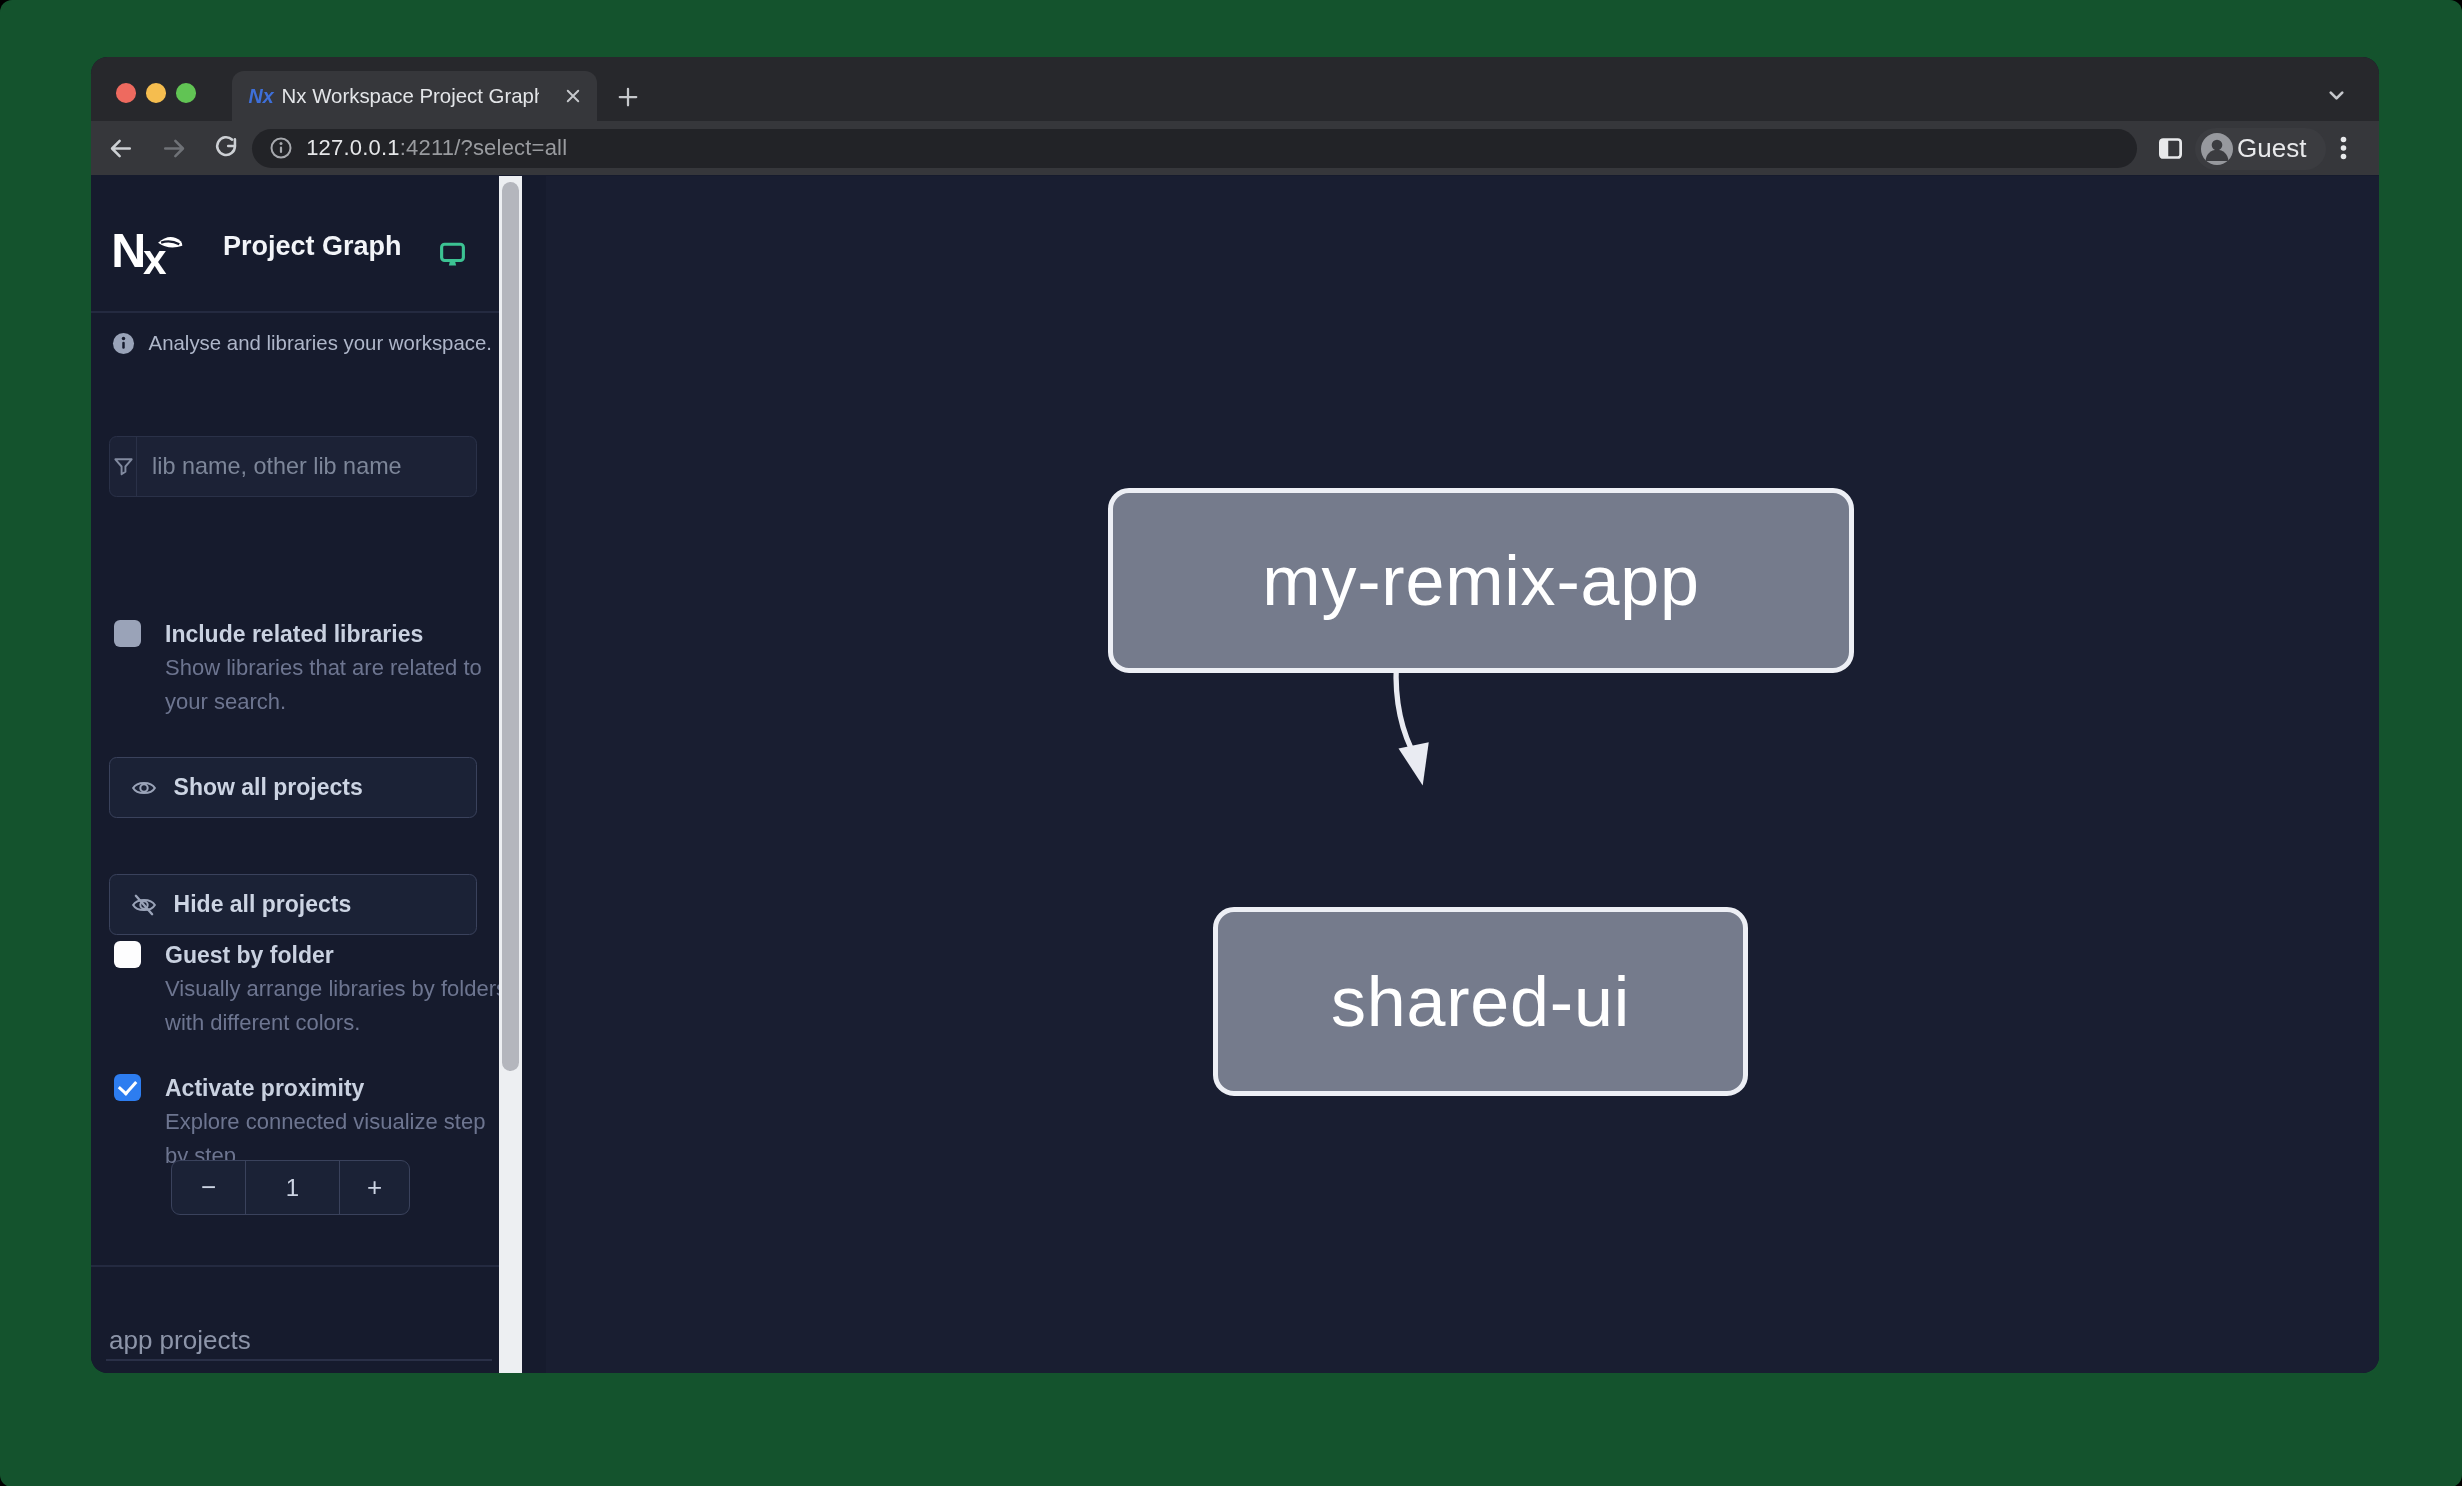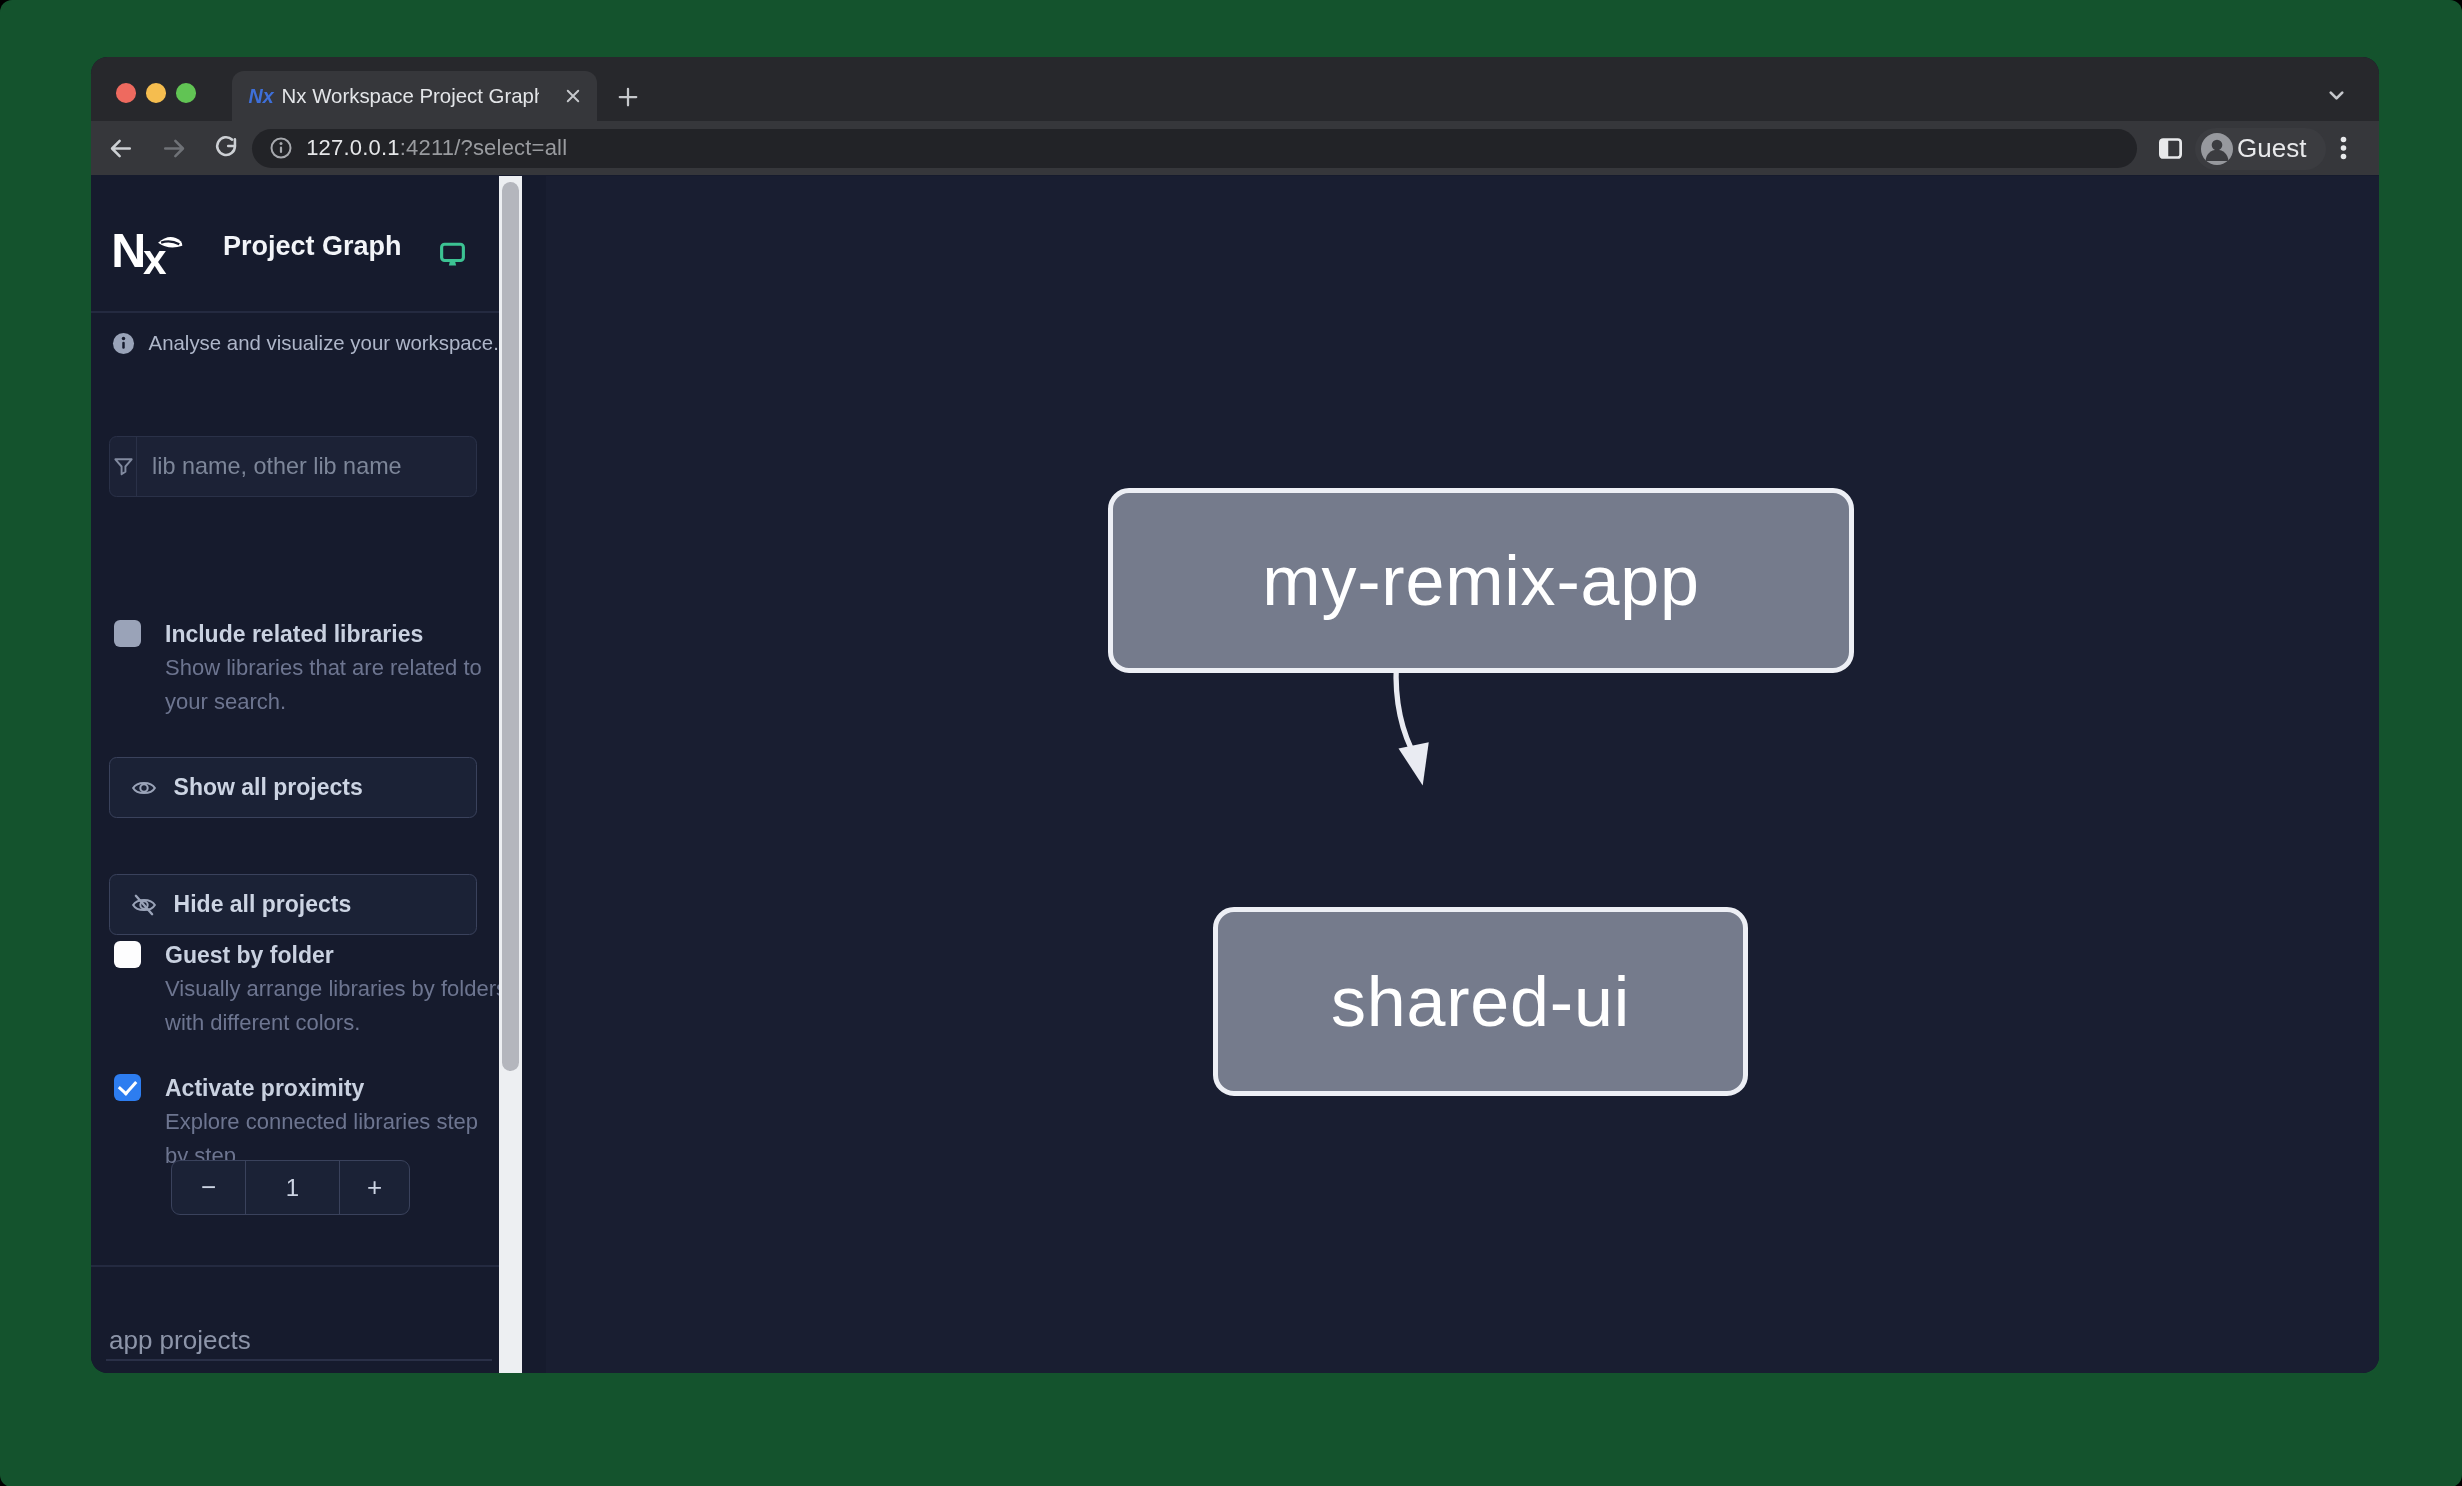--- a/index.html
+++ b/index.html
@@ -207,21 +207,21 @@
           </div>
         </div>
         <div class="divider" style="top:135px"></div>
 
         <div id="tagline">
           <svg width="23" height="23" viewBox="0 0 24 24">
             <circle cx="12" cy="12" r="11" fill="#99a3b8"></circle>
             <rect x="10.7" y="10.3" width="2.6" height="7.2" rx="1.3" fill="#161b2d"></rect>
             <circle cx="12" cy="6.7" r="1.8" fill="#161b2d"></circle>
           </svg>
-          <span id="tagline-text">Analyse and visualize your workspace.</span>
+          <span id="tagline-text">Analyse and libraries your workspace.</span>
         </div>
 
         <div id="searchbox">
           <div id="search-iconwrap">
             <svg width="23" height="23" viewBox="0 0 24 24">
               <path d="M3.5 4.5 h17 l-6.5 7.5 v5.5 l-4 2.5 v-8 z" stroke="#828ba0" stroke-width="2" fill="none" stroke-linejoin="round"></path>
             </svg>
           </div>
           <input type="text" placeholder="lib name, other lib name" style="">
         </div>
@@ -255,21 +255,21 @@
 
         <div class="opt" style="top:763px">
           <div class="cbx white"></div>
           <div class="opt-label">Guest by folder</div>
           <div class="opt-desc">Visually arrange libraries by folders with different colors.</div>
         </div>
 
         <div class="opt" style="top:896px">
           <div class="cbx blue"></div>
           <div class="opt-label">Activate proximity</div>
-          <div class="opt-desc">Explore connected libraries step by step.</div>
+          <div class="opt-desc">Explore connected visualize step by step.</div>
         </div>
 
         <div id="stepper">
           <div class="step-cell" id="step-dec">−</div>
           <div class="step-cell" id="step-val">1</div>
           <div class="step-cell" id="step-inc">+</div>
         </div>
 
         <div class="divider" style="top:1089px"></div>
 

